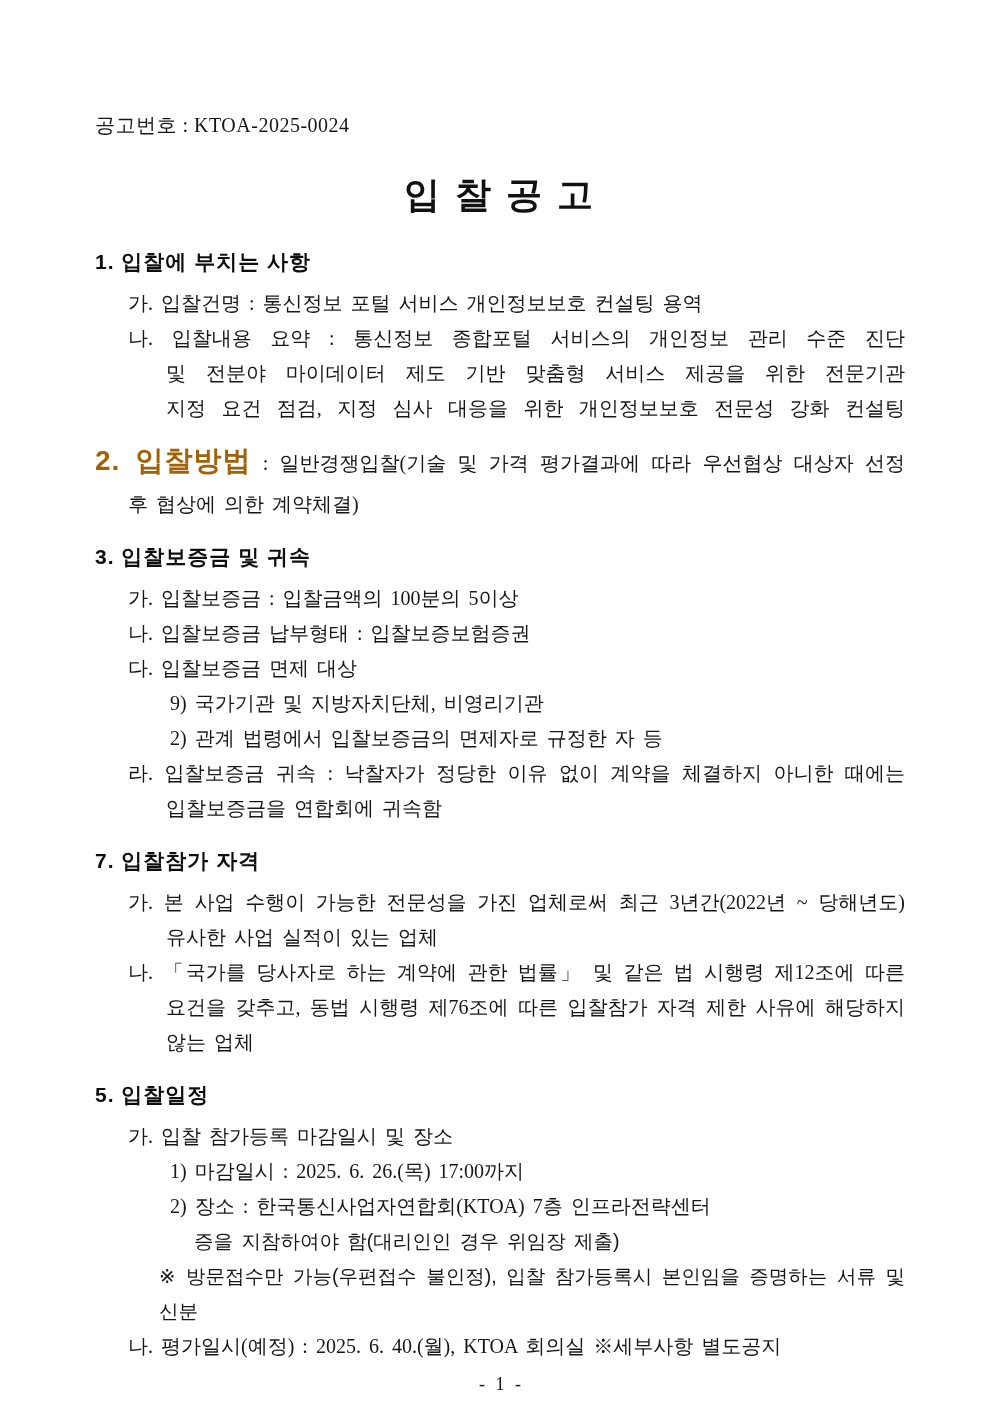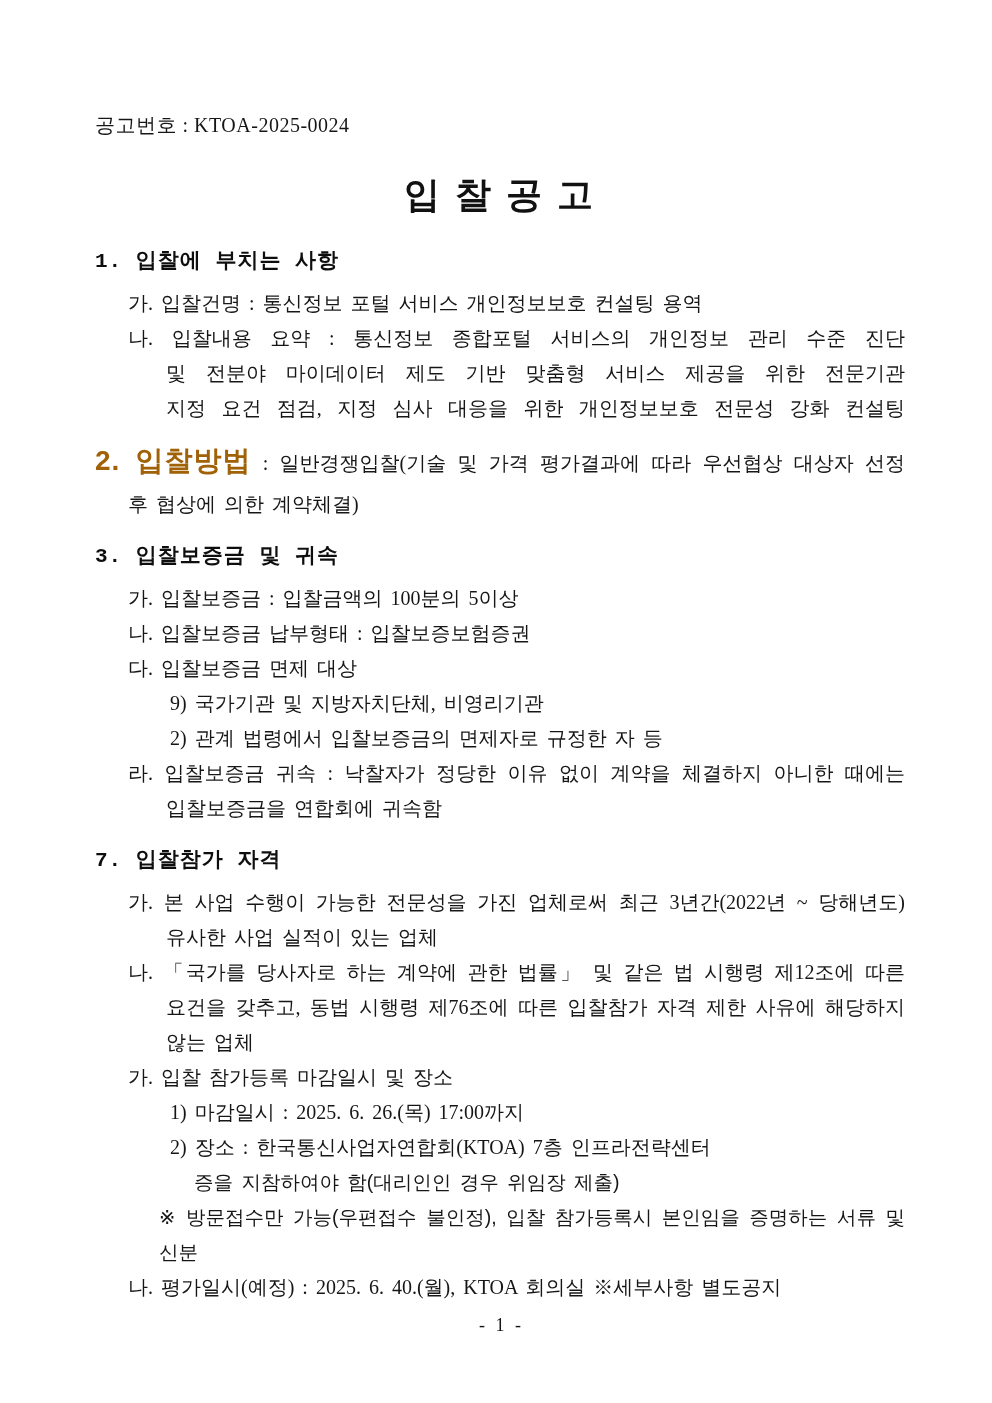--- a/index.html
+++ b/index.html
@@ -20,21 +20,21 @@
   .notice { font-size: 20px; line-height: 26px; letter-spacing: 0.5px; }
   .doc-title {
     margin-top: 32px;
     font-size: 36px; line-height: 50px;
     font-weight: 700;
     text-align: center;
     letter-spacing: 3px;
     color: #111;
   }
   .sec-heading {
-    font-family: Liberation Mono, monospace;
+    font-family: Liberation Sans, sans-serif;
     font-weight: 700;
     font-size: 21px;
     line-height: 36px;
     letter-spacing: 1px;
     margin: 17px 0 6px 0;
     color: #0e0e0e;
   }
   .sec-heading.first { margin-top: 24px; }
   .sec-heading-line {
     margin: 17px 0 6px 0;
@@ -102,20 +102,21 @@
   <div class="line item just">라. 입찰보증금 귀속 : 낙찰자가 정당한 이유 없이 계약을 체결하지 아니한 때에는</div>
   <div class="line cont">입찰보증금을 연합회에 귀속함</div>
 
   <div class="sec-heading">7. 입찰참가 자격</div>
   <div class="line item just">가. 본 사업 수행이 가능한 전문성을 가진 업체로써 최근 3년간(2022년 ~ 당해년도)</div>
   <div class="line cont">유사한 사업 실적이 있는 업체</div>
   <div class="line item just">나. 「국가를 당사자로 하는 계약에 관한 법률」 및 같은 법 시행령 제12조에 따른</div>
   <div class="line cont just">요건을 갖추고, 동법 시행령 제76조에 따른 입찰참가 자격 제한 사유에 해당하지</div>
   <div class="line cont">않는 업체</div>
 
+  <div class="sec-heading">5. 입찰일정</div>
   <div class="line item">가. 입찰 참가등록 마감일시 및 장소</div>
   <div class="line num">1) 마감일시 : 2025. 6. 26.(목) 17:00까지</div>
   <div class="line num">2) 장소 : 한국통신사업자연합회(KTOA) 7층 인프라전략센터</div>
   <div class="line notecont gothic">증을 지참하여야 함(대리인인 경우 위임장 제출)</div>
   <div class="line note gothic just">※ 방문접수만 가능(우편접수 불인정), 입찰 참가등록시 본인임을 증명하는 서류 및 신분</div>
   <div class="line item">나. 평가일시(예정) : 2025. 6. 40.(월), KTOA 회의실 ※세부사항 별도공지</div>
 
   <div class="page-footer">- 1 -</div>
 
 </div>

